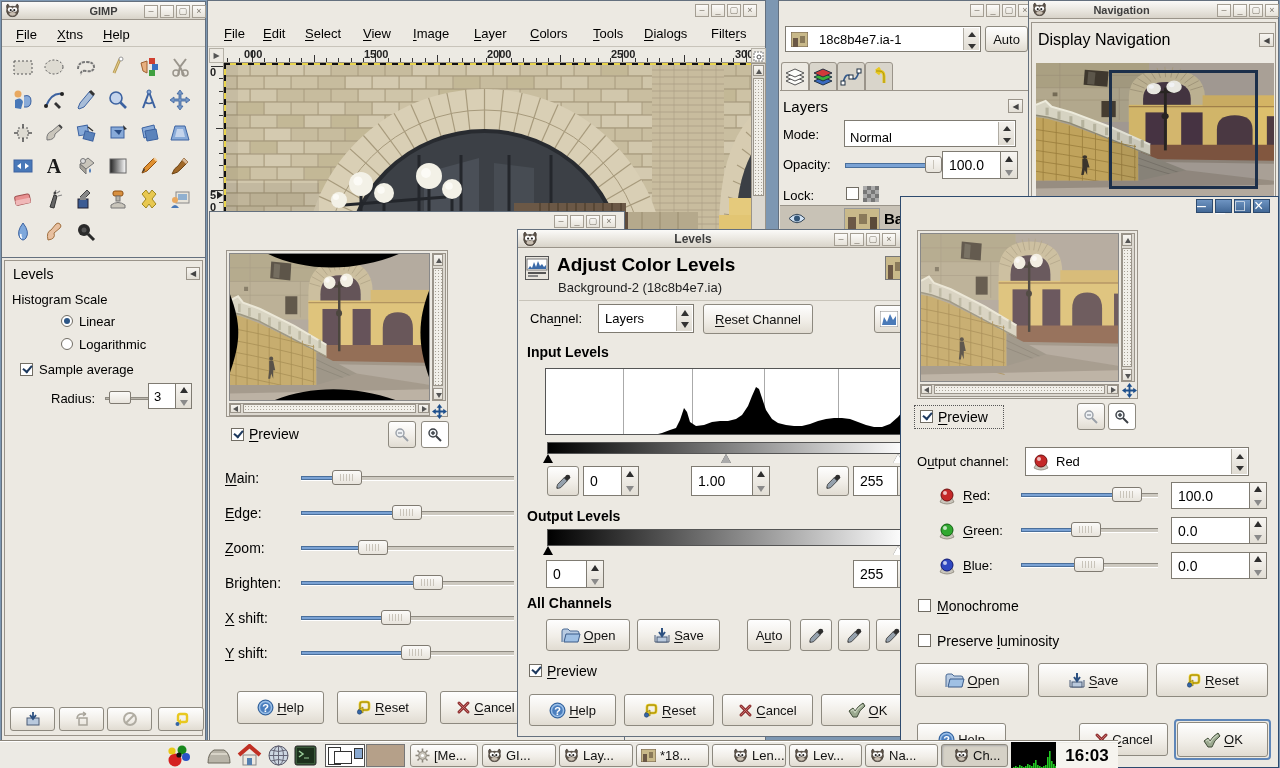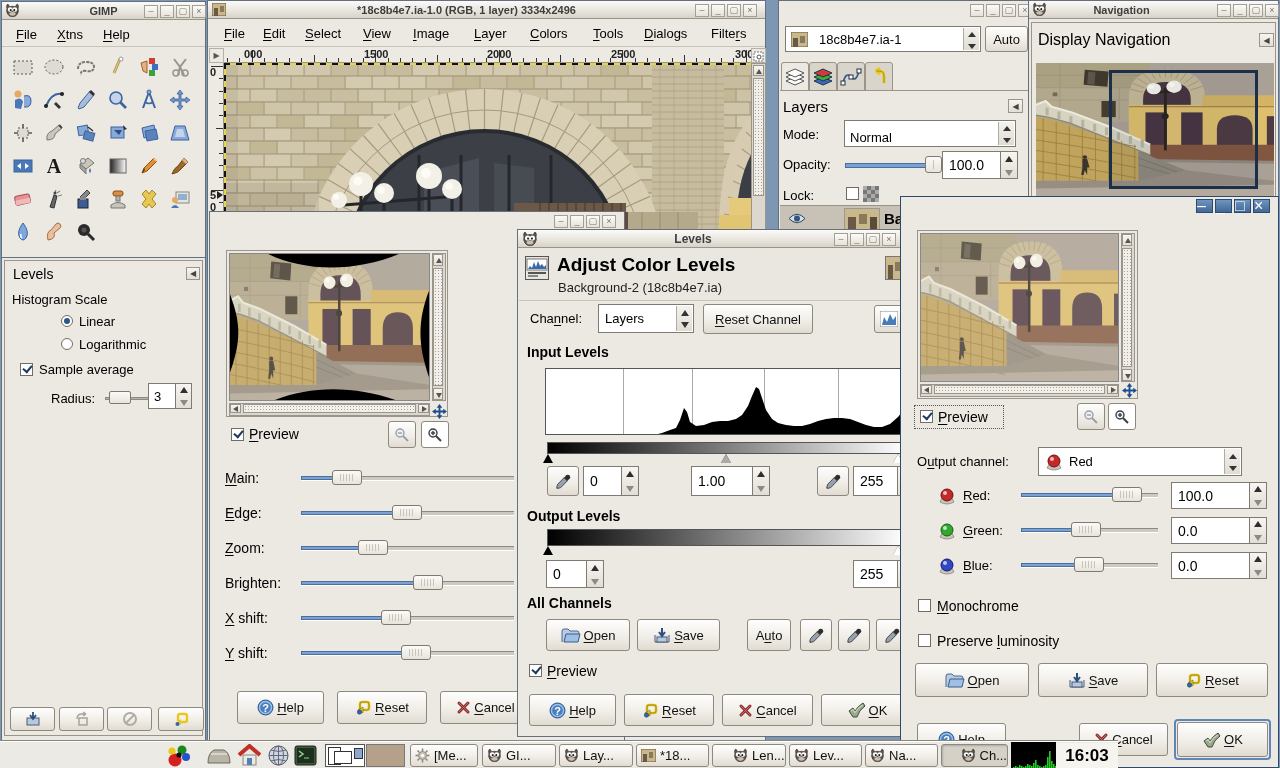--- a/index.html
+++ b/index.html
@@ -20,25 +20,20 @@
 .th::after{content:"";position:absolute;left:7px;right:7px;top:3px;bottom:3px;background:repeating-linear-gradient(90deg,#c9c4ba 0 1px,transparent 1px 3px)}
 .spar{position:absolute;width:0;height:0}
 .up{border-left:4px solid transparent;border-right:4px solid transparent;border-bottom:6px solid #2e2e2e}
 .dn{border-left:4px solid transparent;border-right:4px solid transparent;border-top:6px solid #8a8a8a}
 .mnu{position:absolute;font-size:13px;color:#000}
 .mnu u{text-decoration:underline}
 u{text-underline-offset:2px}
 .dots{background-image:radial-gradient(#a8a296 1px,transparent 1px);background-size:3px 3px}
 </style></head><body>
 <div class="win" style="left:207px;top:0;width:559px;height:741px;z-index:1">
-    <div class="tb" style="padding-right:40px">*18c8b4e7.ia-1.0 (RGB, 1 layer) 3334x2496<span style="position:absolute;left:4px;top:2px"><svg width="14" height="13">
-          <rect width="14" height="13" fill="#c9b98a" stroke="#6b5846"></rect>
-          <rect x="2" y="5" width="4" height="8" fill="#6b5846"></rect>
-          <rect x="8" y="3" width="4" height="6" fill="#8a7a5a"></rect>
-        </svg></span></div>
     <div class="wbs" style="left:487px;top:3px">
       <div class="wb">–</div>
       <div class="wb">_</div>
       <div class="wb">▢</div>
       <div class="wb">×</div>
     </div>
     <div class="abs" style="left:0;top:19px;width:557px;height:27px;background:#ece9e2;border-bottom:1px solid #c8c4ba">
       <span class="mnu" style="left:16px;top:6px"><u>F</u>ile</span>
       <span class="mnu" style="left:55px;top:6px"><u>E</u>dit</span>
       <span class="mnu" style="left:97px;top:6px"><u>S</u>elect</span>
@@ -1832,21 +1827,21 @@
       <svg width="16" height="16" viewBox="0 0 16 16">
         <g stroke="#3a3f45" fill="none">
           <circle cx="6" cy="6" r="4" stroke-width="1.4" fill="#eef1f4"></circle>
           <line x1="4" y1="6" x2="8" y2="6" stroke-width="1.4"></line>
           <line x1="6" y1="4" x2="6" y2="8" stroke-width="1.4"></line>
           <line x1="9" y1="9" x2="14" y2="14" stroke-width="2"></line>
         </g>
       </svg>
     </div>
     <div class="abs lab" style="left:16px;top:257px">O<u>u</u>tput channel:</div>
-    <div class="abs" style="left:137px;top:250px;width:204px;height:29px;background:#fff;border:1px solid #7f7b72">
+    <div class="abs" style="left:124px;top:250px;width:224px;height:29px;background:#fff;border:1px solid #7f7b72">
       <div class="abs" style="left:5px;top:0;height:27px;display:flex;align-items:center;gap:5px">
         <svg width="20" height="20" viewBox="0 0 20 20">
           <path d="M3 16 L10 3 L17 16 Q10 20 3 16Z" fill="#c9c5bb" stroke="#8a8579" stroke-width="0.8"></path>
           <circle cx="10" cy="9" r="6" fill="#c42828" stroke="#701010"></circle>
           <circle cx="8" cy="7" r="2" fill="#fff" opacity="0.7"></circle>
         </svg>
         <span style="font-size:13px">Red</span>
       </div>
       <div class="abs" style="right:1px;top:1px;bottom:1px;width:16px;background:linear-gradient(#f4f2ee,#e0dcd3);border-left:1px solid #b0aca3">
         <div class="spar" style="left:4px;top:5px;border-left:4px solid transparent;border-right:4px solid transparent;border-bottom:5px solid #333"></div>
@@ -2080,21 +2075,21 @@
           <path d="M2 6 Q1 2 3 1 L5 4 Q8 3 11 4 L13 1 Q15 2 14 6 Q15 9 13 12 L11 14 Q8 15 5 14 L3 12 Q1 9 2 6Z" fill="#5f554b" stroke="#342e28" stroke-width="0.7"></path>
           <circle cx="5.6" cy="7" r="2.6" fill="#fff"></circle>
           <circle cx="10.4" cy="7" r="2.6" fill="#fff"></circle>
           <circle cx="6.1" cy="7.6" r="1.1" fill="#222"></circle>
           <circle cx="9.9" cy="7.6" r="1.1" fill="#222"></circle>
           <ellipse cx="8" cy="11.5" rx="3.4" ry="2" fill="#c9bfb2"></ellipse>
         </svg>
       </span>
       <span>Na...</span>
     </div>
-    <div class="btn" style="left:941px;top:2px;width:67px;height:23px;background:#d5d1c6;box-shadow:inset 1px 1px 2px #aaa;justify-content:flex-end;padding-left:6px;gap:4px;font-size:13px">
+    <div class="btn" style="left:941px;top:2px;width:67px;height:23px;background:#d5d1c6;box-shadow:inset 1px 1px 2px #aaa;justify-content:flex-start;padding-left:12px;gap:4px;font-size:13px">
       <span style="display:flex">
         <svg width="15" height="15" viewBox="0 0 16 16">
           <path d="M2 6 Q1 2 3 1 L5 4 Q8 3 11 4 L13 1 Q15 2 14 6 Q15 9 13 12 L11 14 Q8 15 5 14 L3 12 Q1 9 2 6Z" fill="#5f554b" stroke="#342e28" stroke-width="0.7"></path>
           <circle cx="5.6" cy="7" r="2.6" fill="#fff"></circle>
           <circle cx="10.4" cy="7" r="2.6" fill="#fff"></circle>
           <circle cx="6.1" cy="7.6" r="1.1" fill="#222"></circle>
           <circle cx="9.9" cy="7.6" r="1.1" fill="#222"></circle>
           <ellipse cx="8" cy="11.5" rx="3.4" ry="2" fill="#c9bfb2"></ellipse>
         </svg>
       </span>

